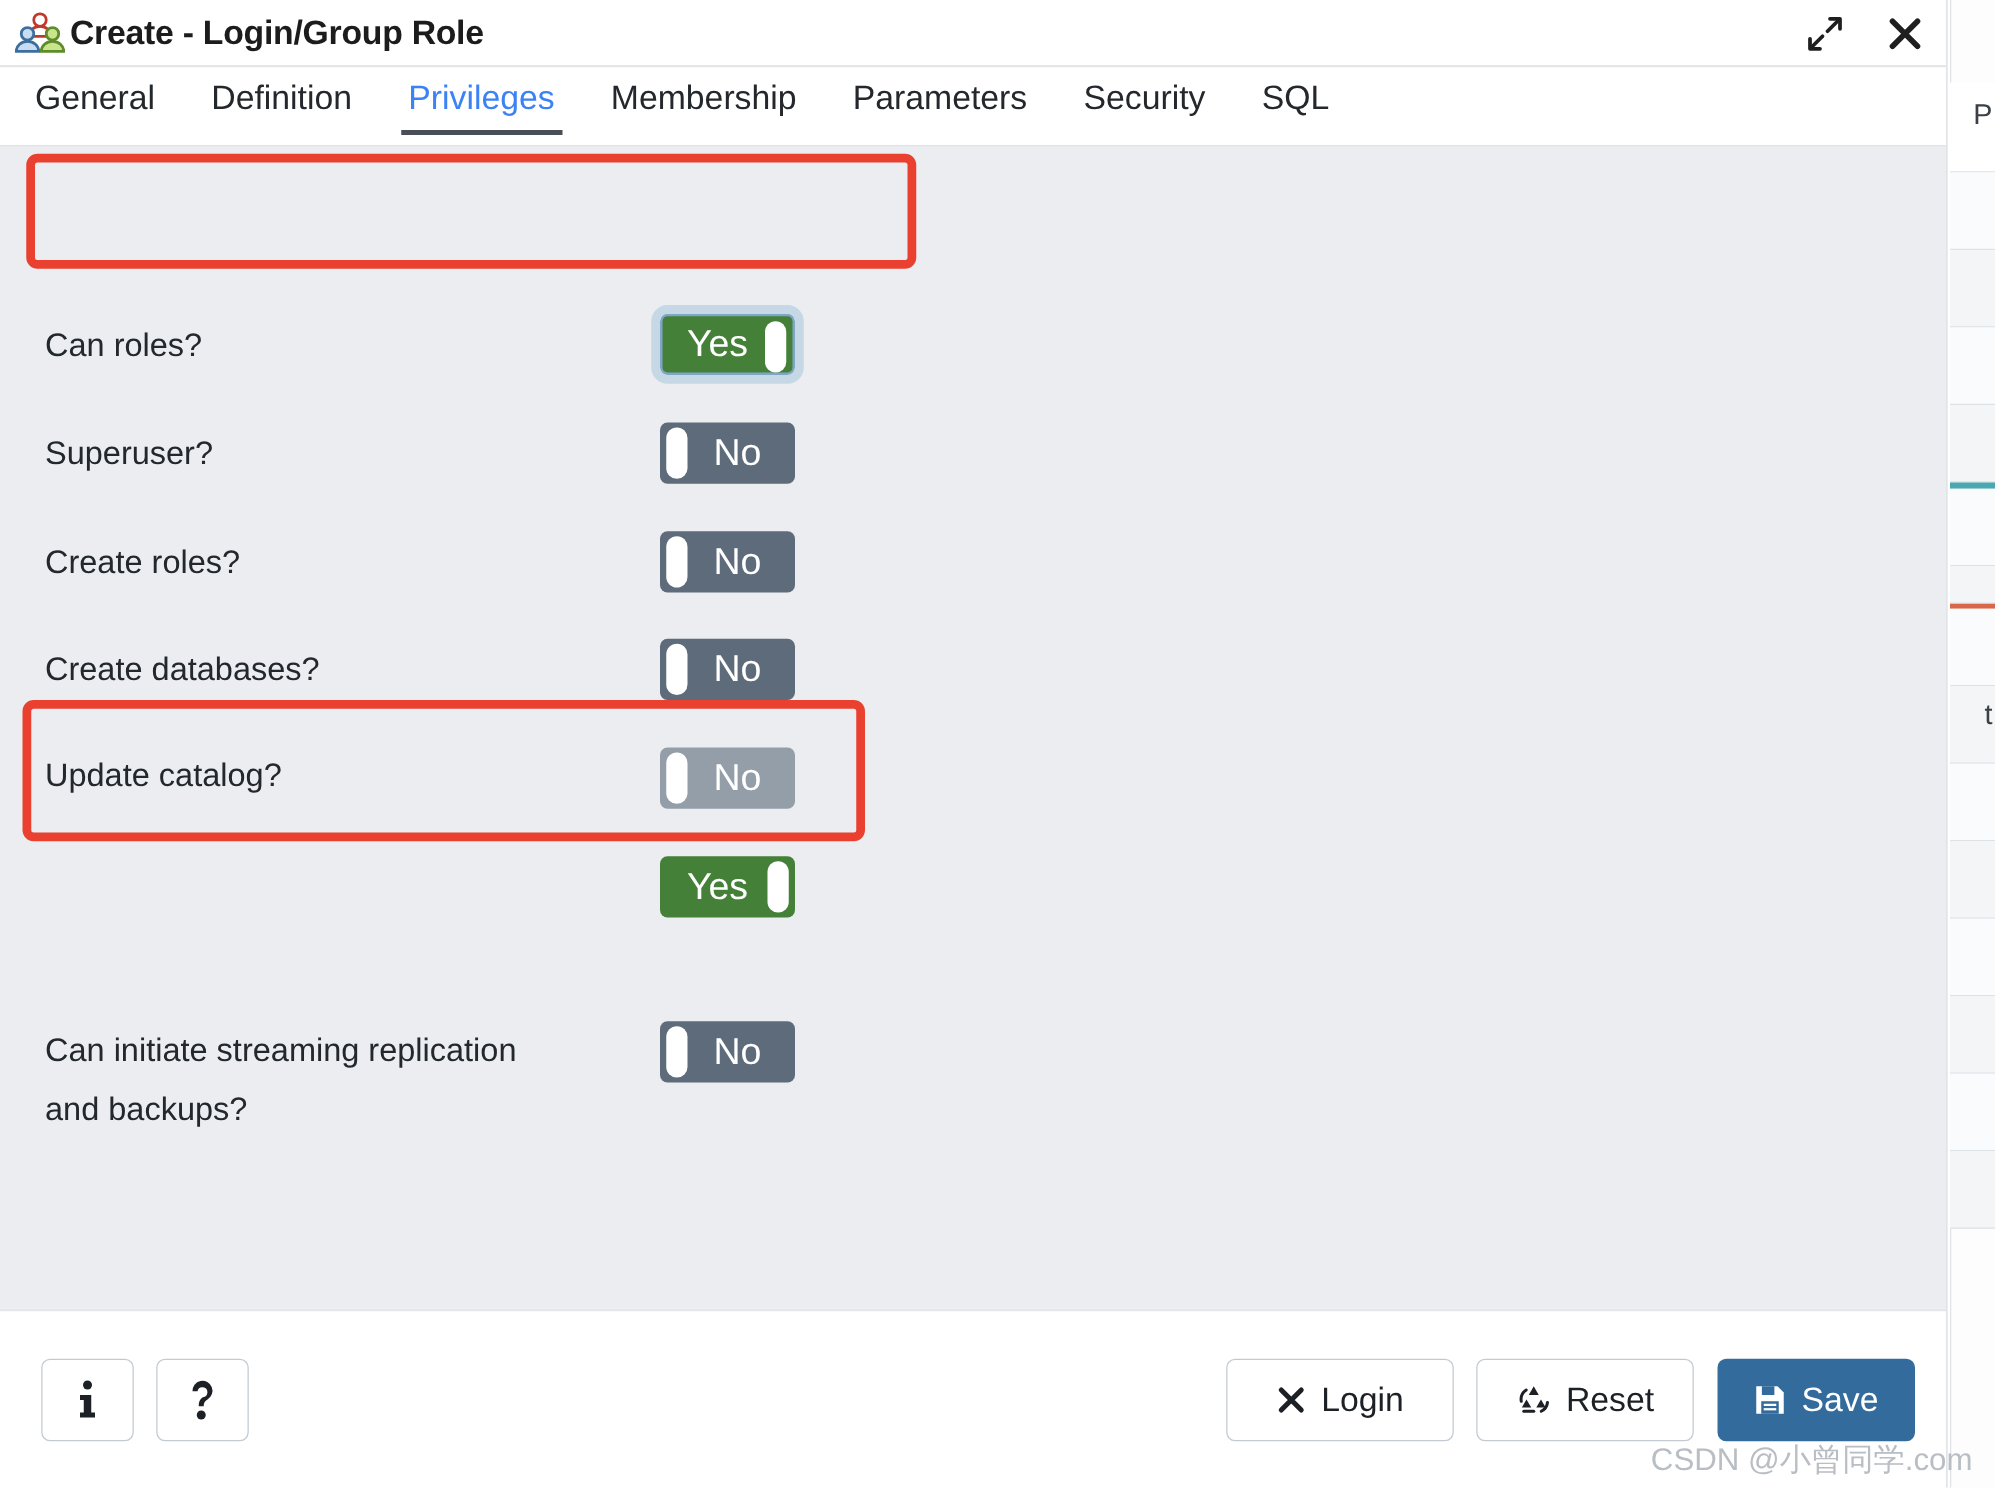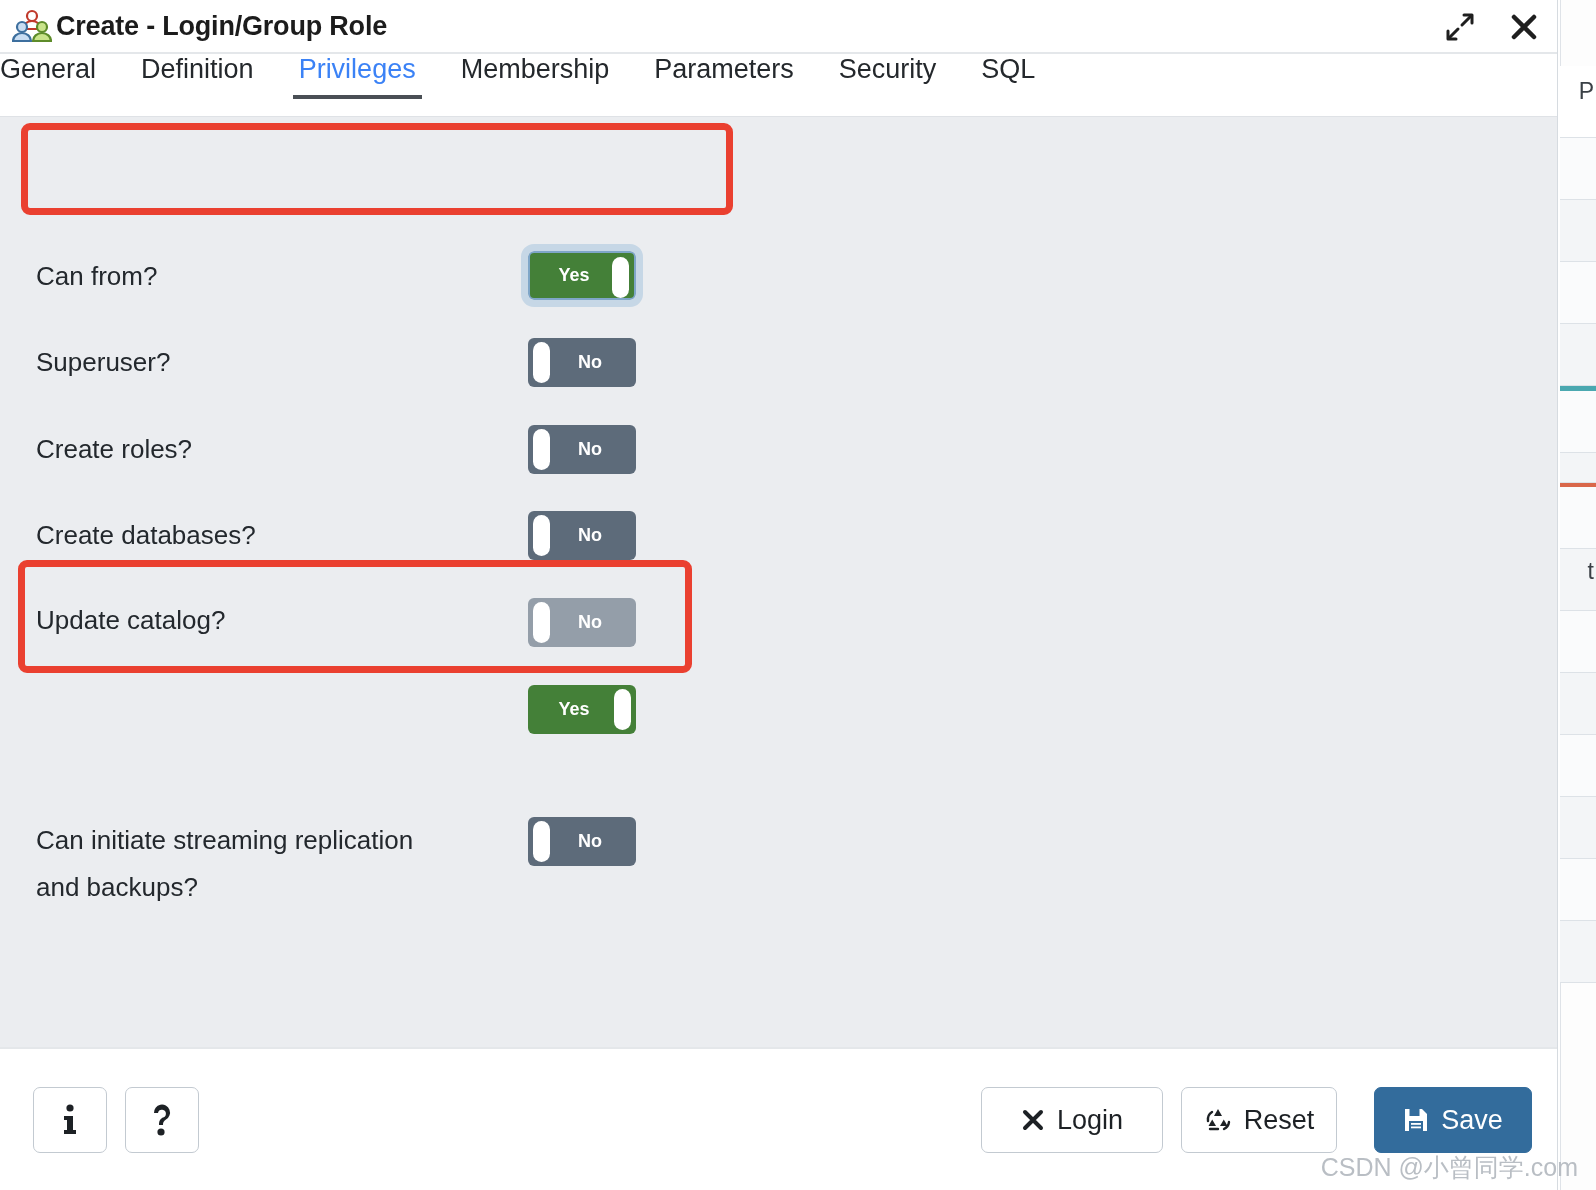--- a/index.html
+++ b/index.html
@@ -91,21 +91,22 @@
     display: flex; align-items: center; justify-content: center;
     cursor: pointer;
     color: #1f1f1f;
   }
 
   
   #tabbar {
     height: 62px;
     background: #ffffff;
     display: flex;
-    align-items: flex-start;
+    align-items: center;
+    padding-left: 28px;
     position: relative;
   }
   .tab {
     font-size: 27px;
     color: #24282c;
     padding: 0 0 14px 0;
     margin-right: 45px;
     cursor: pointer;
     white-space: nowrap;
     position: relative;
@@ -142,26 +143,25 @@
     position: absolute;
     left: 528px;
     width: 108px;
     height: 49px;
     border-radius: 6px;
     display: flex;
     align-items: center;
     cursor: pointer;
   }
   .toggle .tlabel {
-    font-size: 18px;
+    font-size: 30px;
     color: #ffffff;
     width: 100%;
     text-align: center;
     line-height: 49px;
-    font-weight: bold;
   }
   .toggle .knob {
     position: absolute;
     top: 4px;
     width: 17px;
     height: 41px;
     border-radius: 9px;
     background: #ffffff;
   }
   .toggle.on  { background: #448038; }
@@ -299,21 +299,21 @@
     <div class="tab">Definition</div>
     <div class="tab active">Privileges</div>
     <div class="tab">Membership</div>
     <div class="tab">Parameters</div>
     <div class="tab">Security</div>
     <div class="tab">SQL</div>
   </div>
 
   <div id="form-body">
 
-    <div class="field-label" style="top:136px;">Can from?</div>
+    <div class="field-label" style="top:136px;">Can roles?</div>
     <div class="toggle on focused" style="top:134px;">
       <span class="tlabel">Yes</span>
       <span class="knob"></span>
     </div>
 
     <div class="field-label" style="top:222px;">Superuser?</div>
     <div class="toggle off" style="top:221px;">
       <span class="tlabel">No</span>
       <span class="knob"></span>
     </div>
@@ -373,21 +373,21 @@
 
     <div class="fbtn" style="left:981px; width:182px;">
       <span class="glyph">
         <svg width="24" height="24" viewBox="0 0 24 24">
           <path d="M4 4 L20 20 M20 4 L4 20" stroke="#1d2125" stroke-width="4" stroke-linecap="round"></path>
         </svg>
       </span>
       <span>Login</span>
     </div>
 
-    <div class="fbtn" style="left:1181px; width:156px;">
+    <div class="fbtn" style="left:1181px; width:174px;">
       <span class="glyph">
         <svg width="28" height="28" viewBox="0 0 28 28">
           <path d="M14 3 L18 10 L10 10 Z" fill="#1d2125"></path>
           <path d="M4.5 20 L12 20 L8.2 13.5 Z" fill="#1d2125"></path>
           <path d="M23.5 20 L16 20 L19.8 13.5 Z" fill="#1d2125"></path>
           <path d="M8 6 a9 9 0 0 0 -4 9" fill="none" stroke="#1d2125" stroke-width="2.4" stroke-linecap="round"></path>
           <path d="M20 23 a9 9 0 0 0 5 -7" fill="none" stroke="#1d2125" stroke-width="2.4" stroke-linecap="round"></path>
           <path d="M6 23 h8" fill="none" stroke="#1d2125" stroke-width="2.4" stroke-linecap="round"></path>
         </svg>
       </span>

